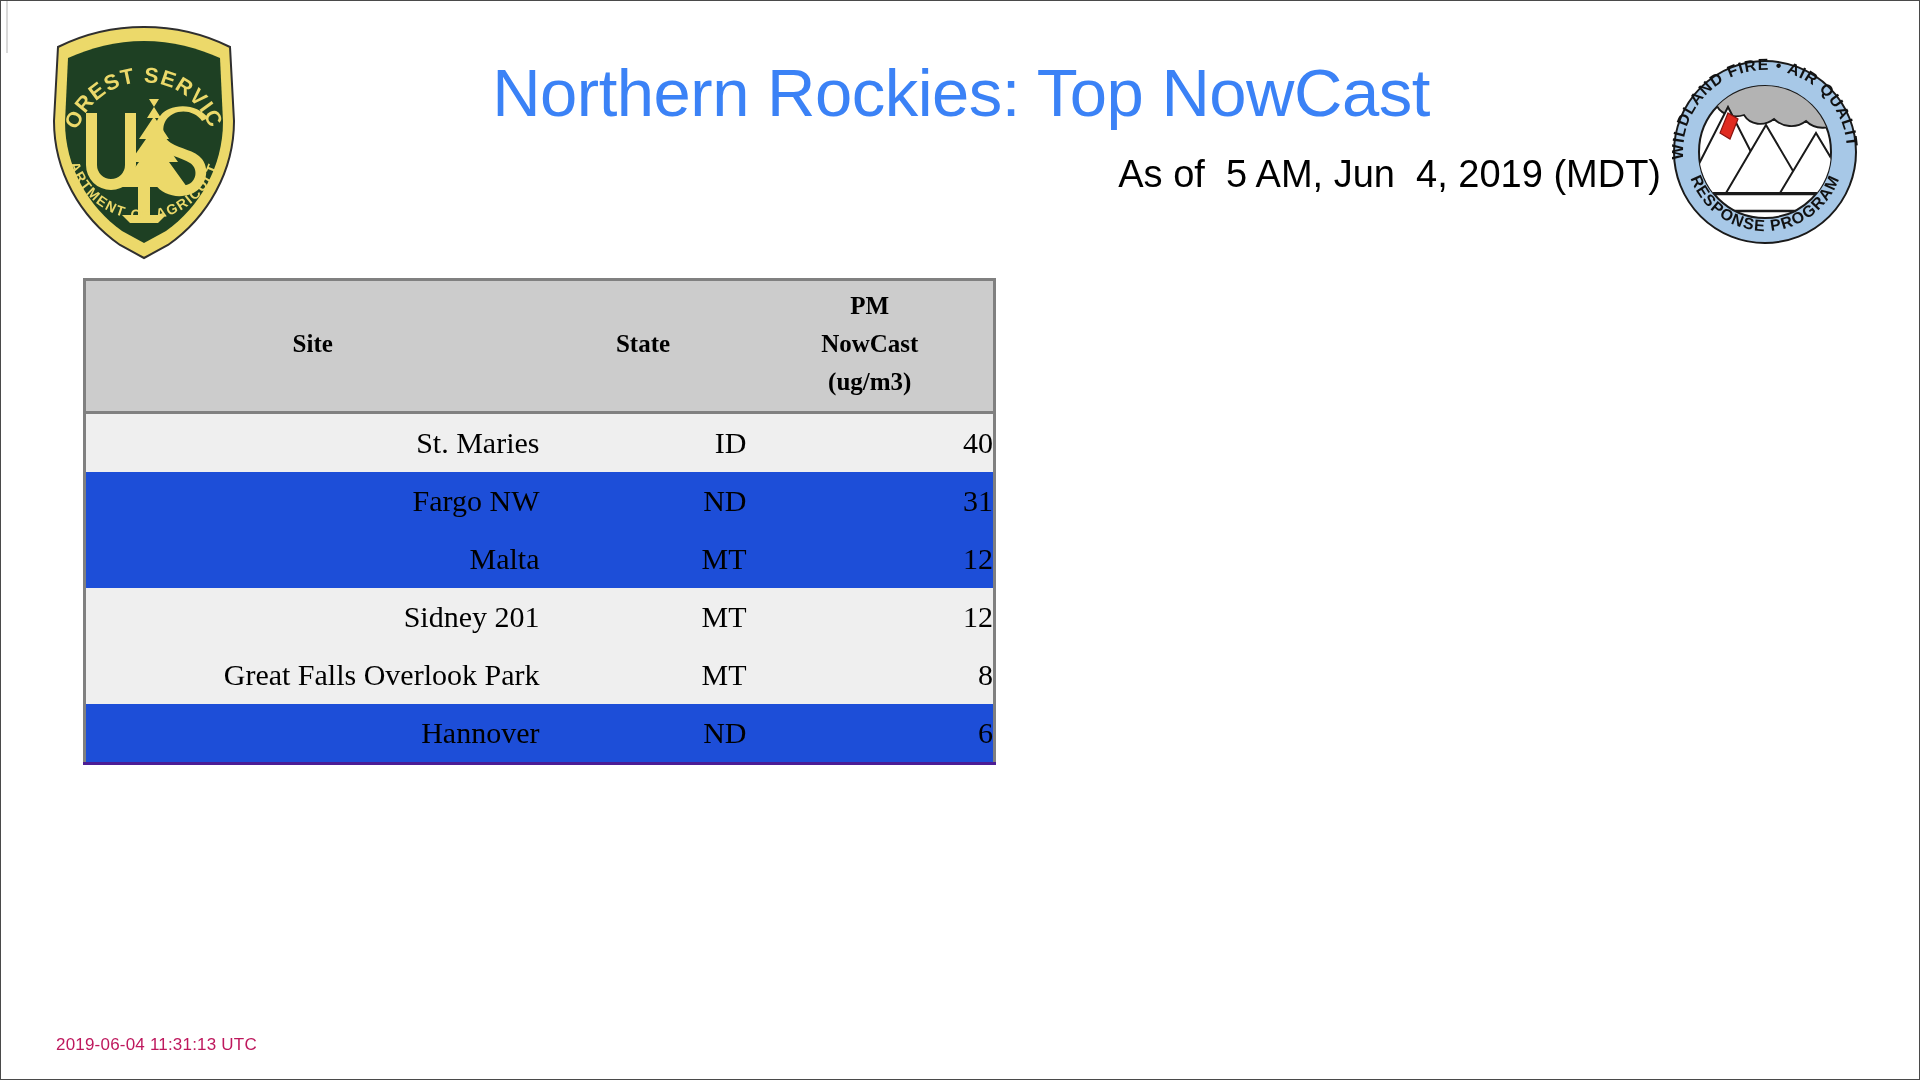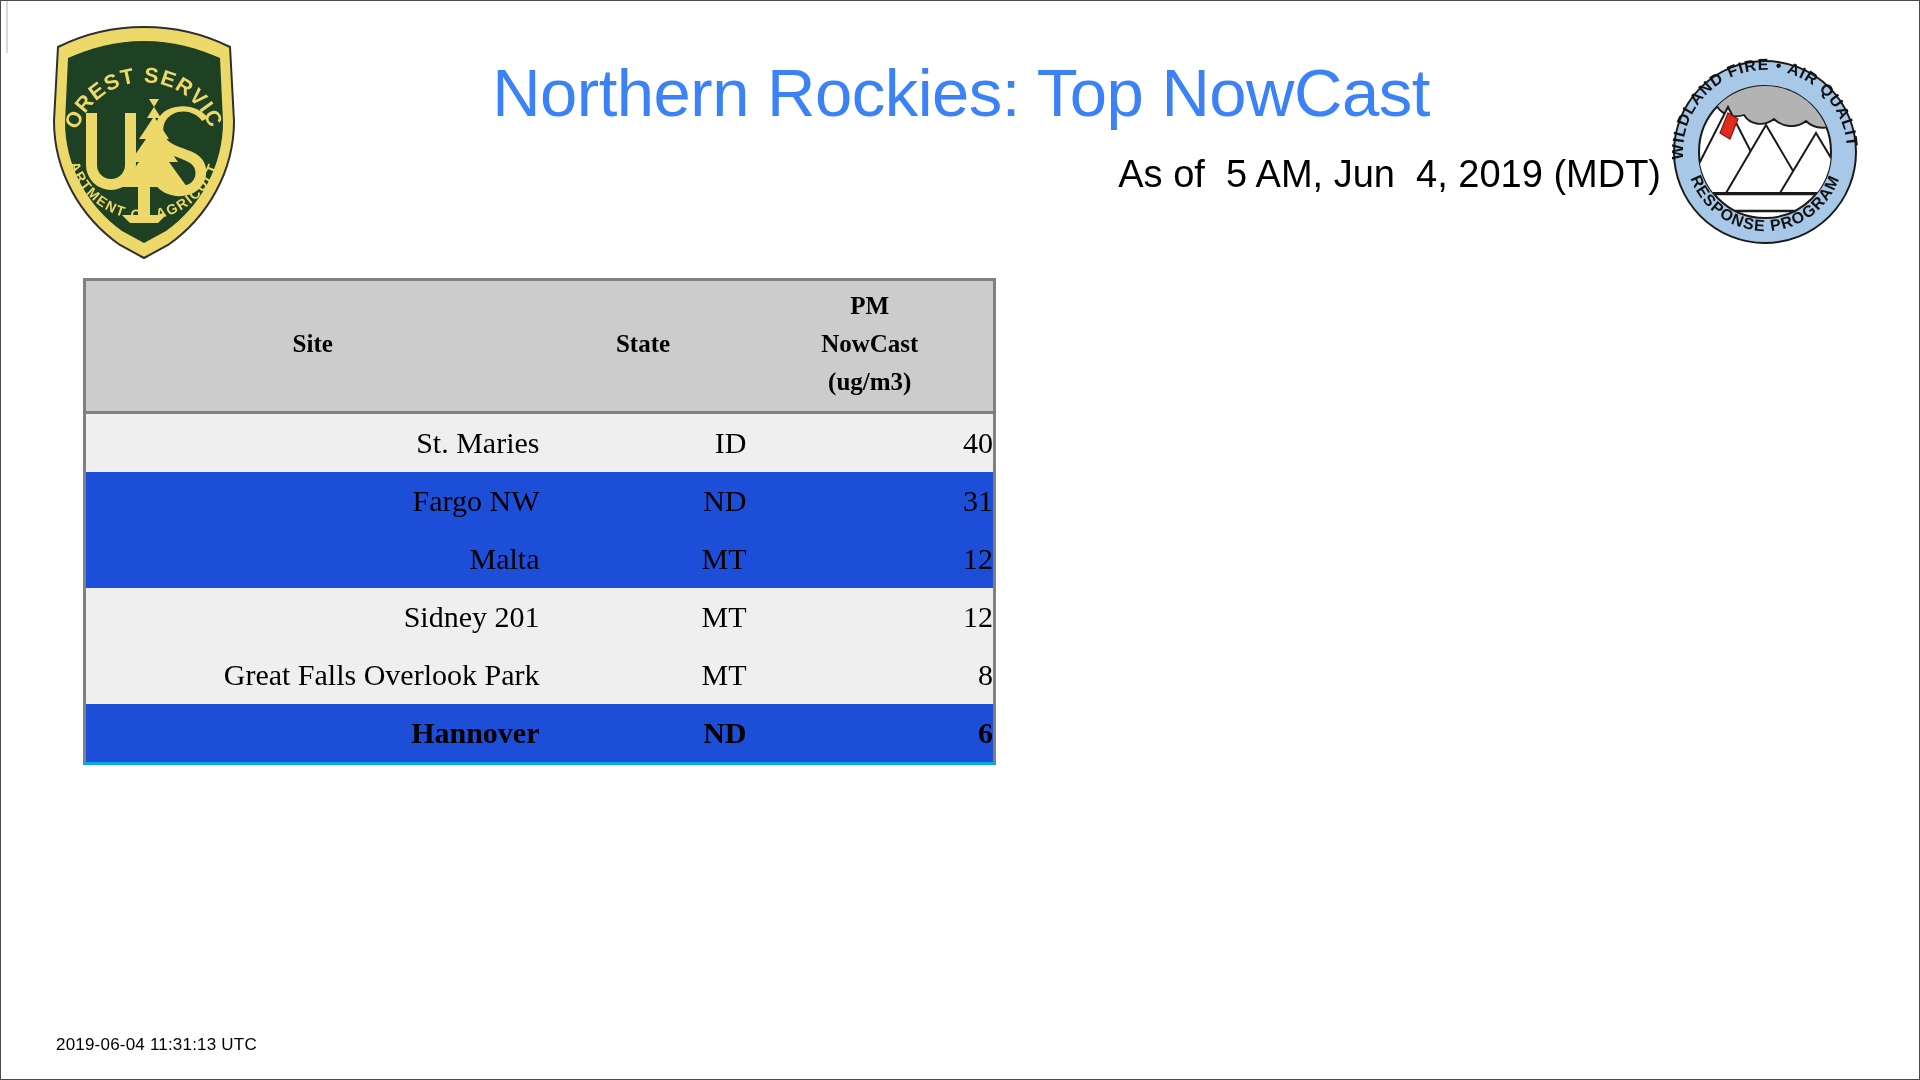--- a/index.html
+++ b/index.html
@@ -105,34 +105,34 @@
     text-align: right;
     padding: 0;
     height: 58px;
     border-left: 3px solid #808080;
     border-right: 3px solid #808080;
   }
   table.nowcast tbody td:not(:first-child) { border-left: none; }
   table.nowcast tbody td:not(:last-child)  { border-right: none; }
   table.nowcast tbody tr.odd  td { background: #efefef; }
   table.nowcast tbody tr.even td { background: #1d4ed8; }
-  table.nowcast tbody tr:last-child td { border-bottom: 3px solid #0ea5e9; font-weight: bold; }
+  table.nowcast tbody tr:last-child td { border-bottom: 3px solid #4c1d95; }
 
   col.c-site  { width: 455px; }
   col.c-state { width: 207px; }
   col.c-val   { width: 248px; }
 
   
   #stamp {
     position: absolute;
     left: 55px;
     top: 1034px;
     font-family: "Liberation Sans", sans-serif;
     font-size: 17px;
-    color: #000000;
+    color: #be185d;
     letter-spacing: 0.2px;
     white-space: pre;
   }
   
   #edge-artifact {
     position: absolute;
     left: 5px;
     top: 0px;
     width: 2px;
     height: 52px;

